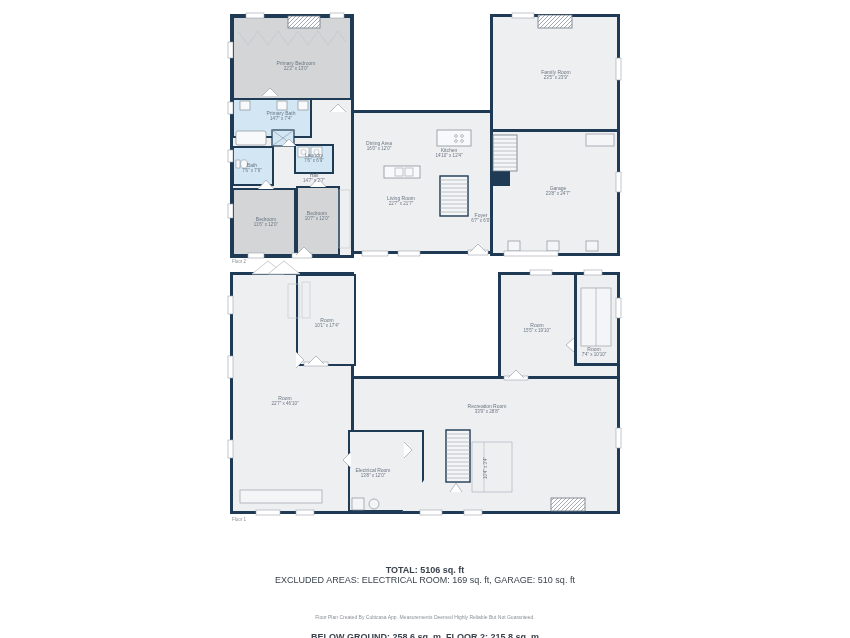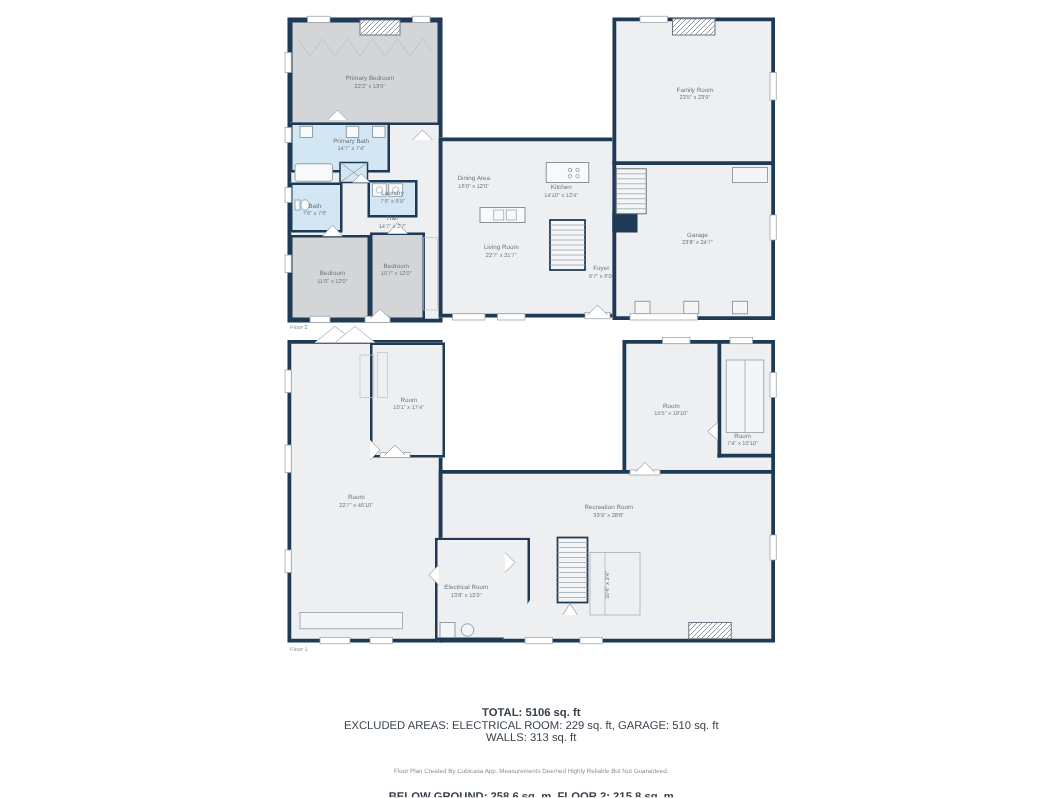--- a/index.html
+++ b/index.html
@@ -300,19 +300,18 @@
         <path d="M351,452 L343,460 L351,468"></path>
         <path d="M404,442 L412,450 L404,458"></path>
         <path d="M450,492 L456,483 L462,492"></path>
         <path d="M574,352 L566,345 L574,338"></path>
       </g>
     </g>
   </svg>
 
   <div class="summary">
     <div class="l1">TOTAL: 5106 sq. ft</div>
-    <div class="ln">EXCLUDED AREAS: ELECTRICAL ROOM: 229 sq. ft, GARAGE: 510 sq. ft</div>
-    <div class="ln">WALLS: 313 sq. ft</div>
+    <div class="ln">EXCLUDED AREAS: ELECTRICAL ROOM: 169 sq. ft, GARAGE: 510 sq. ft</div>
   </div>
   <div class="disclaimer">Floor Plan Created By Cubicasa App. Measurements Deemed Highly Reliable But Not Guaranteed.</div>
   <div class="metric-cut">BELOW GROUND: 258.6 sq. m, FLOOR 2: 215.8 sq. m</div>
 
 </div>
 
 </body></html>

